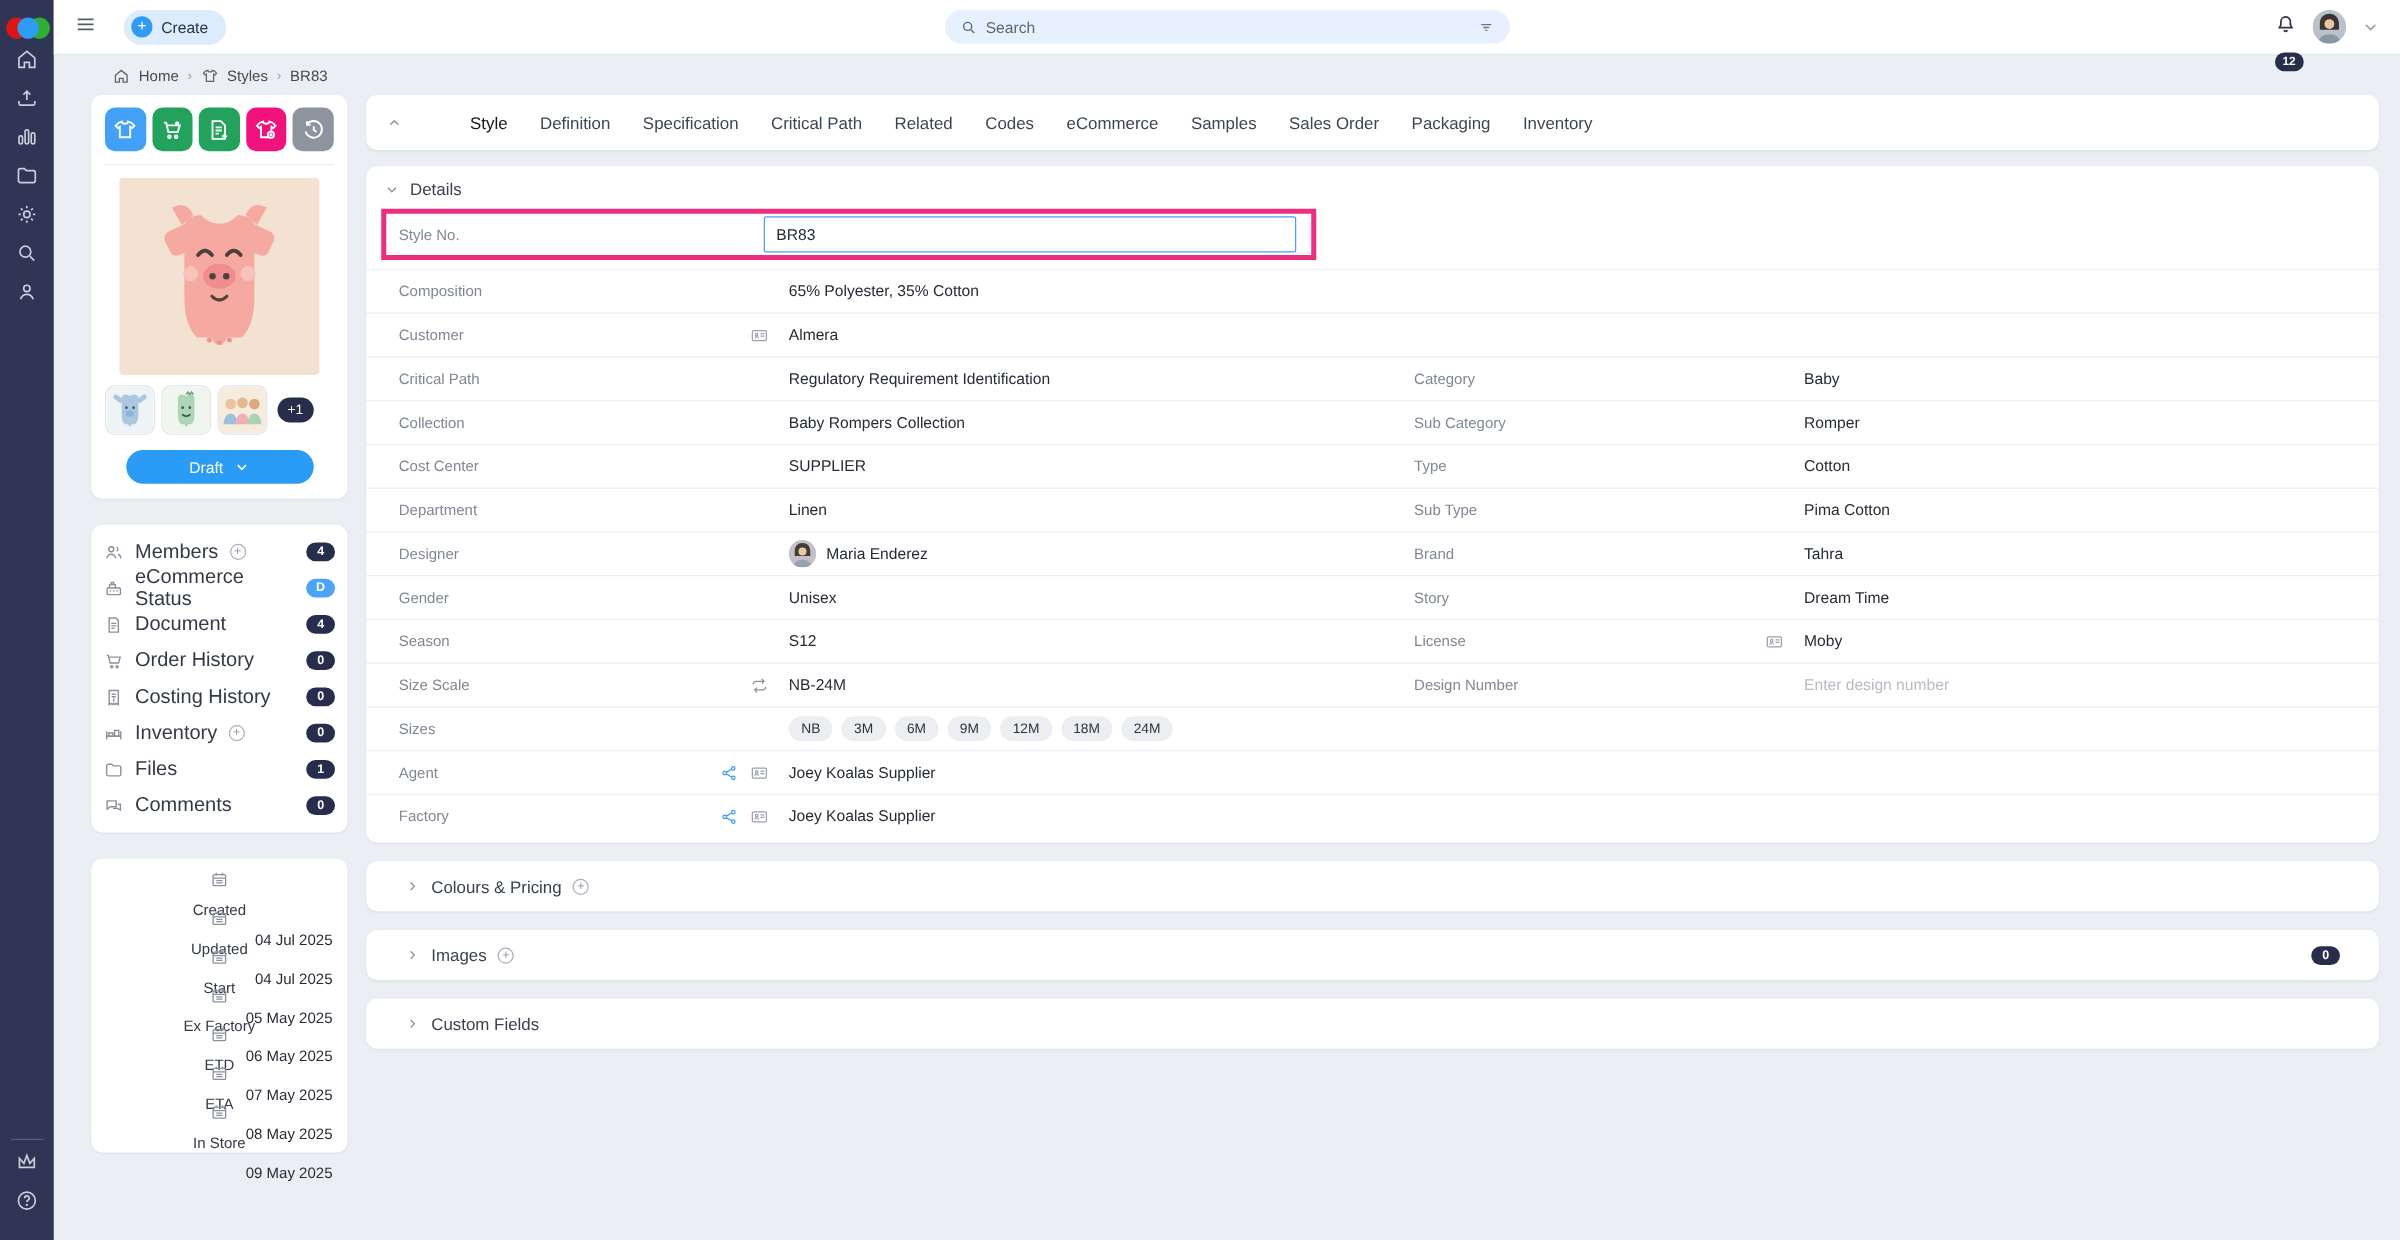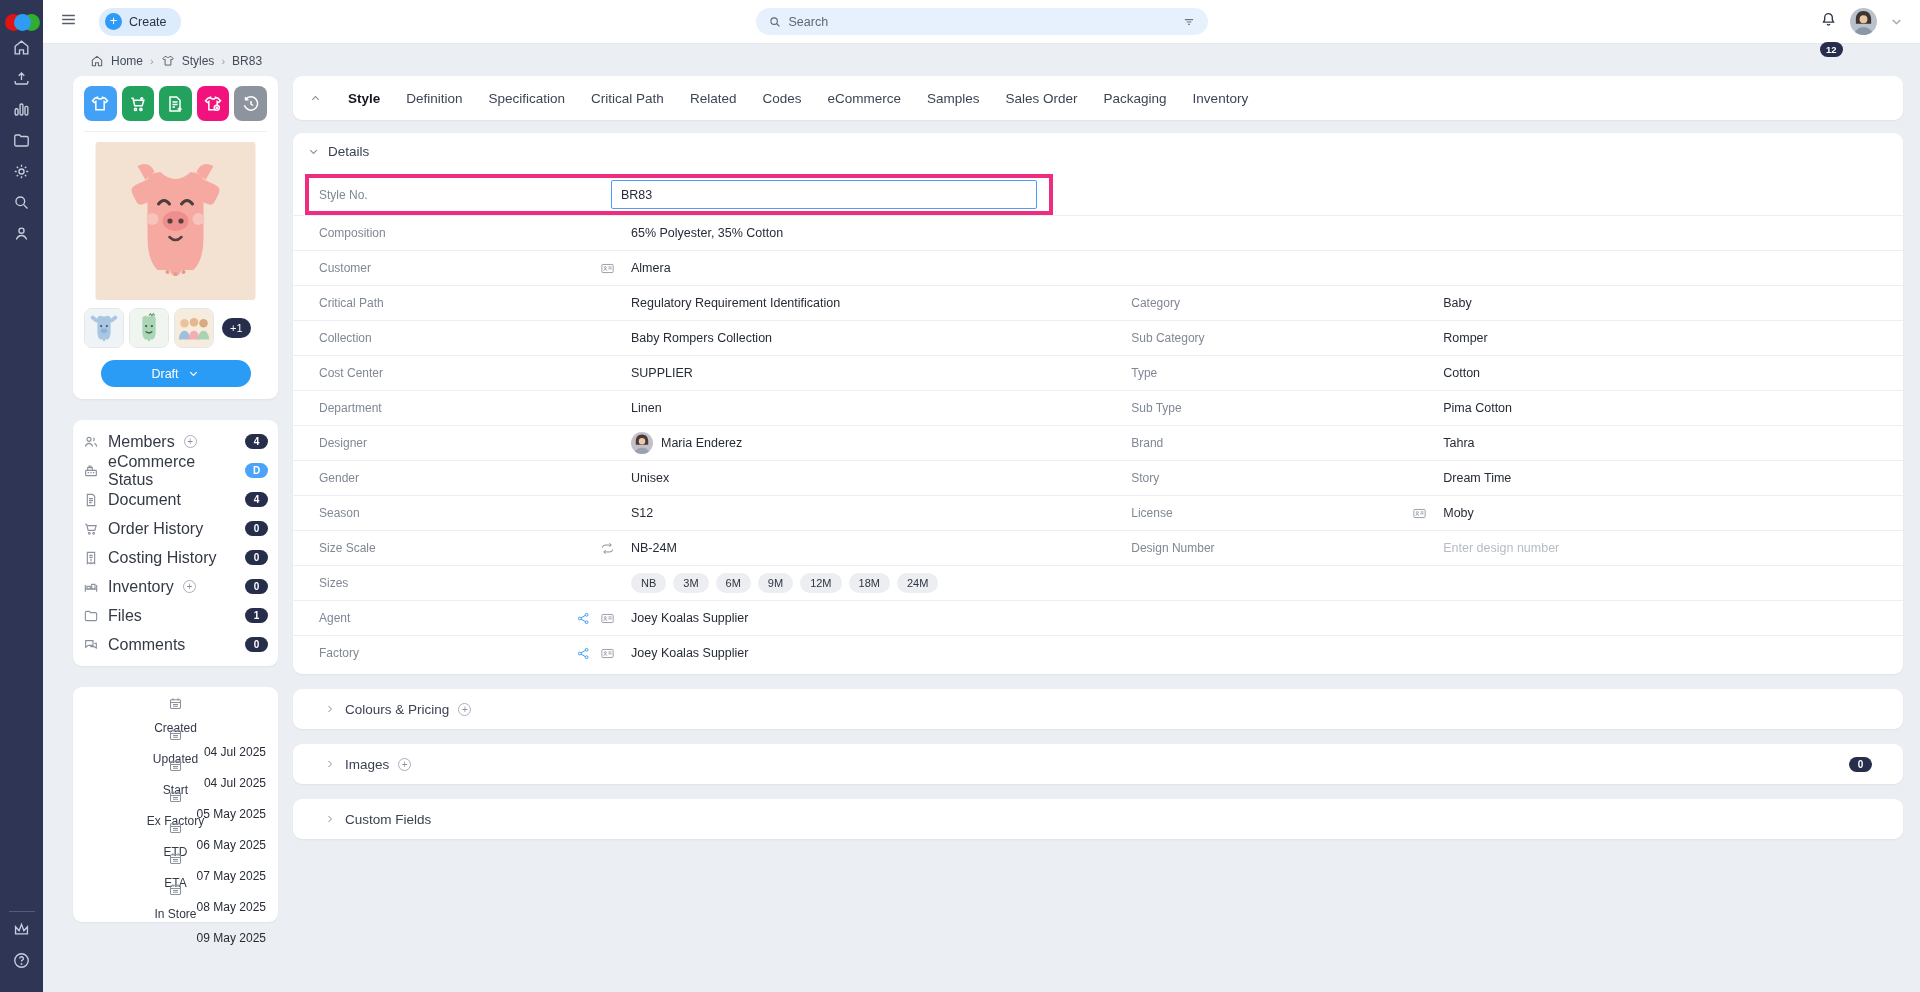--- a/index.html
+++ b/index.html
@@ -76,42 +76,42 @@
   .date-row { display:flex; align-items:center; height:31px; gap:10px;flex-direction:column; }
   .date-row svg { width:15px; height:15px; color:#8a919d; flex-shrink:0; }
   .date-label { font-size:12px; color:#333a46; }
   .date-value { margin-left:auto; font-size:12px; color:#262c36; }
 
   
   .main-col { flex:1; margin-right:17px; display:flex; flex-direction:column; }
   .tabs-card { height:44px; display:flex; align-items:center; padding:0 16px; gap:26px; }
   .tabs-card .collapse { color:#8a919d; cursor:pointer; display:flex; }
   .tab { font-size:13.5px; color:#3d4554; cursor:pointer; white-space:nowrap; }
-  .tab.active { font-weight:bold; color:#15181e; }
+  .tab.active { font-weight:normal; color:#15181e;margin-left:28px; }
 
   .details-card { margin-top:13px; padding-bottom:4px; }
   .sec-head { display:flex; align-items:center; gap:8px; padding:11px 14px 8px; cursor:pointer; }
   .sec-head .chev { color:#8a919d; display:flex; }
   .sec-title { font-size:13.5px; color:#3a4150; }
 
   .drow { display:flex; border-top:1px solid #eceef1; min-height:35px; }
   .dhalf { display:flex; align-items:center; padding-left:26px; }
   .dhalf.l { width:50.45%; } .dhalf.r { width:49.55%; }
   .dlab { width:312px; display:flex; align-items:center; flex-shrink:0; padding-right:16px; }
   .dlabel { font-size:12px; color:#808795; flex:1; }
   .dicons { display:flex; align-items:center; gap:9px; }
   .dicons svg { width:15px; height:15px; }
   .ic-card { color:#9aa1ac; } .ic-share { color:#3b9cf5; } .ic-repeat { color:#8a919d; }
   .dvalue { font-size:12.5px; color:#262c36; display:flex; align-items:center; gap:8px; }
   .dvalue.ph { color:#b6bcc6; }
   .avatar22 { width:22px; height:22px; border-radius:50%; overflow:hidden; flex-shrink:0; }
   .pill { background:#eceef1; border-radius:11px; padding:4px 10px; font-size:11px; color:#2f3540; }
   .pills { display:flex; gap:7px; }
 
-  .style-row { border-top:none; height:48px; align-items:flex-end; display:flex; }
+  .style-row { border-top:none; height:48px; align-items:flex-start; display:flex; }
   .pink-box { margin-left:12px; width:748px; height:41px; border:4px solid #ed2d7f; background:#fff; display:flex; align-items:center; }
   .pink-box .dlabel { padding-left:10px; width:302px; flex:none; }
   .styleno-input { width:426px; height:29px; border:1.5px solid #4a9df8; border-radius:2px; padding:0 9px; font-size:12.5px; color:#262c36; outline:none; font-family:"Liberation Sans", sans-serif; }
 
   .fold-card { margin-top:15px; height:40px; display:flex; align-items:center; padding:0 31px; gap:9px; cursor:pointer; }
   .fold-card .sec-title { }
   .fold-badge { margin-left:auto; }
 </style>
 </head>
 <body>

